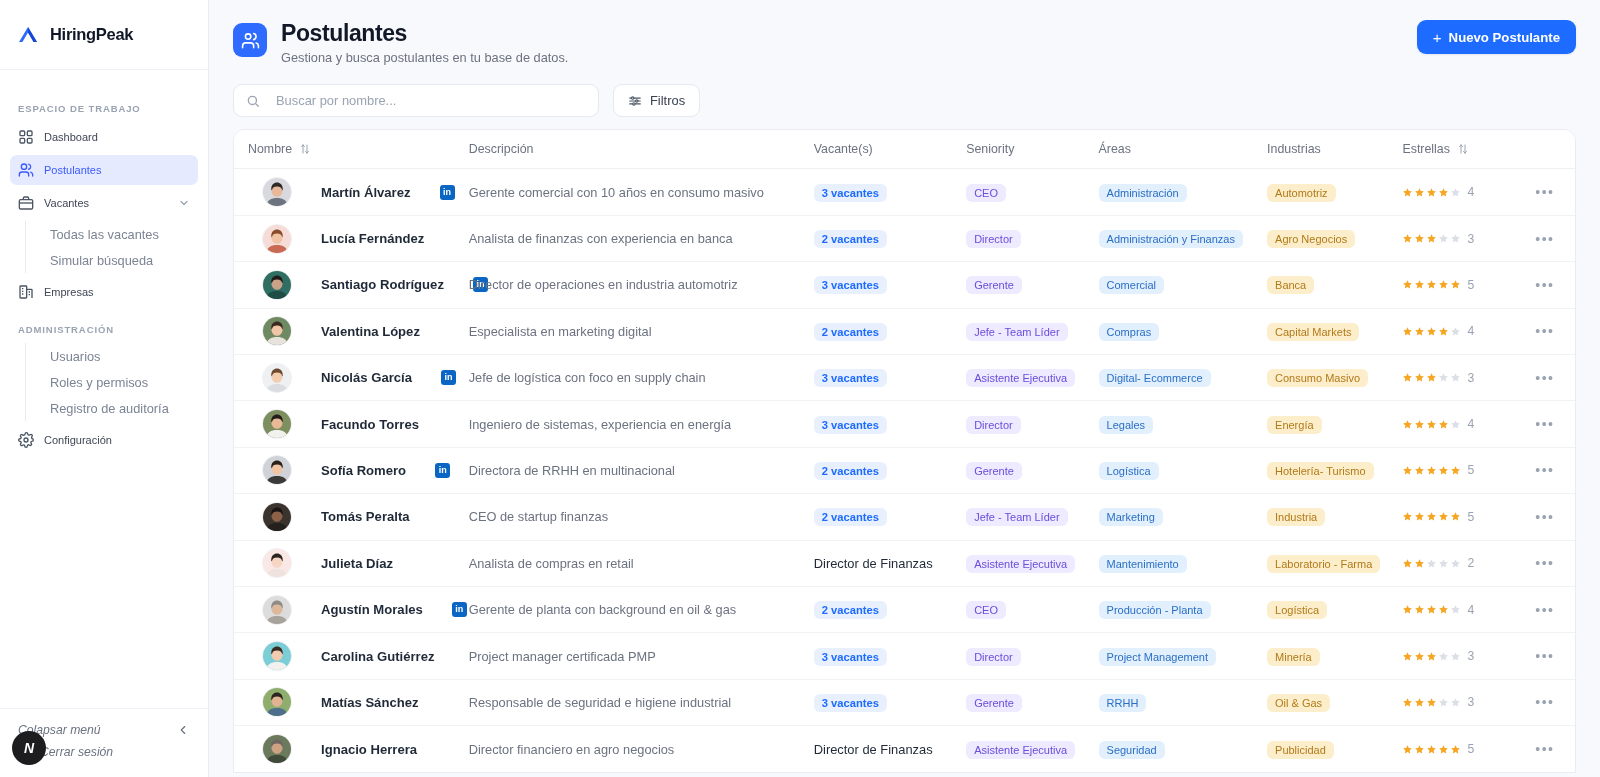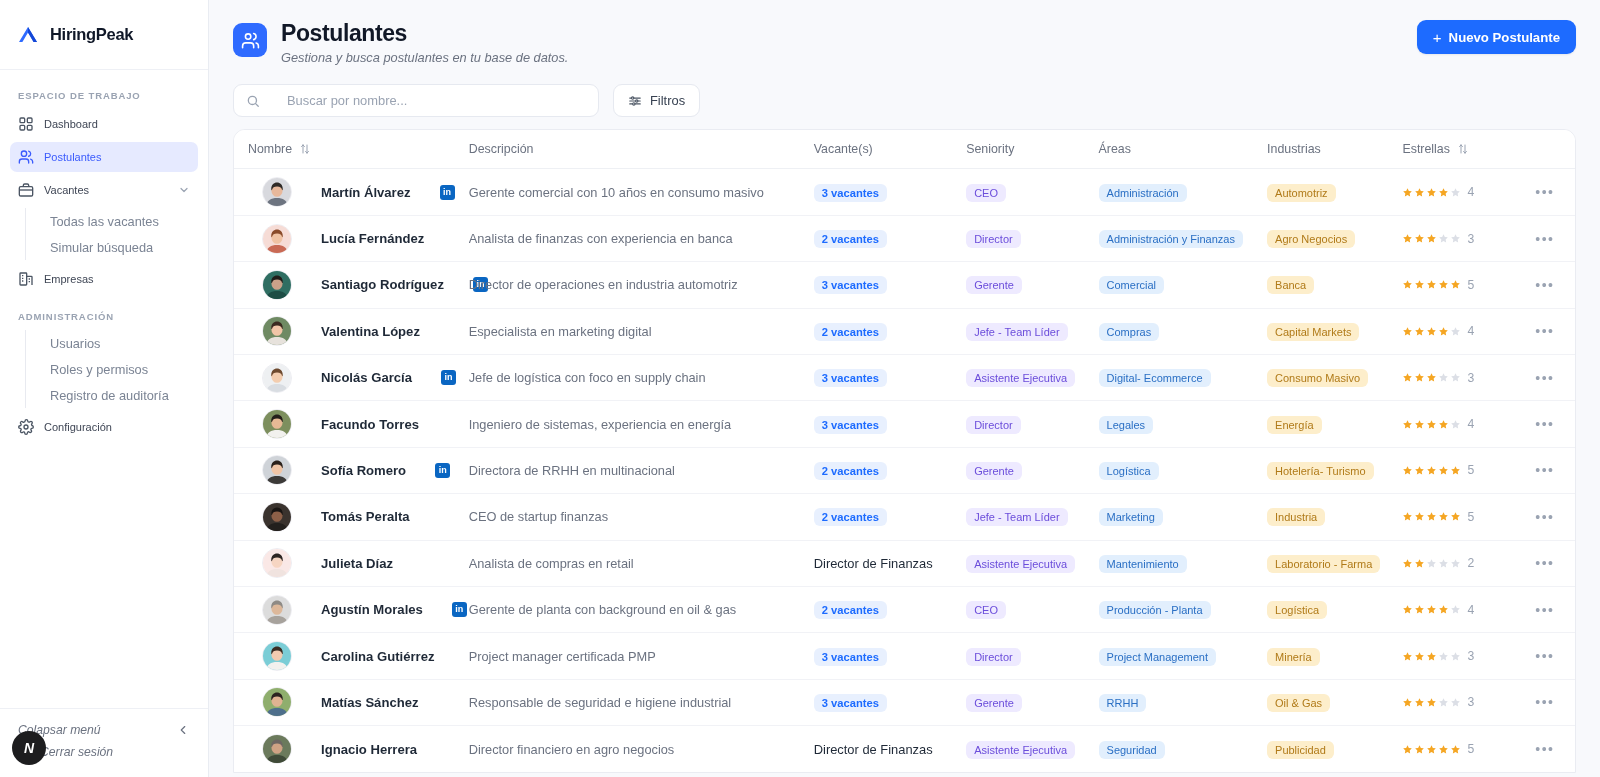--- a/index.html
+++ b/index.html
@@ -12,21 +12,21 @@
     -webkit-font-smoothing: antialiased;
   }
   #app { display: flex; width: 1600px; height: 777px; }
 
   
   .sidebar {
     width: 209px; height: 777px;
     background: #ffffff;
     border-right: 1px solid #e9ecf2;
     display: flex; flex-direction: column;
-    position: relative; flex: 0 0 209px;
+    position: relative; flex: 0 0 209px; gap: 13px;
   }
   .brand {
     height: 70px; display: flex; align-items: center;
     gap: 10px; padding: 0 16px;
     border-bottom: 1px solid #eef0f5;
   }
   .brand-mark { width: 24px; height: 24px; display:block; }
   .brand-name { font-size: 16.5px; font-weight: 700; letter-spacing: -0.3px; color: #101828; }
 
   .nav { padding: 14px 10px 0 10px; flex: 1 1 auto; overflow: hidden; }
@@ -78,36 +78,36 @@
     display: flex; align-items: flex-start; justify-content: space-between;
     padding: 20px 24px 0 24px;
   }
   .title-wrap { display: flex; gap: 14px; align-items: flex-start; }
   .page-icon {
     width: 34px; height: 34px; border-radius: 9px;
     background: #2f6bff; color: #fff;
     display: flex; align-items: center; justify-content: center; margin-top: 3px;
   }
   .page-title { font-size: 23px; font-weight: 700; letter-spacing: -0.4px; color: #111827; line-height: 1.15; }
-  .page-sub { font-size: 12.8px; color: #6b7280; margin-top: 4px; font-style: italic; }
+  .page-sub { font-size: 12.8px; color: #6b7280; margin-top: 4px; }
 
   .btn-primary {
     background: #1d6bff; color: #fff; border: none; border-radius: 9px;
     height: 34px; padding: 0 16px; font-size: 13.2px; font-weight: 600;
     display: flex; align-items: center; gap: 7px; cursor: pointer;
     font-family: "Liberation Sans", sans-serif;
     box-shadow: 0 1px 2px rgba(16,24,40,.08);
   }
   .btn-primary .plus { font-size: 15px; font-weight: 400; line-height: 1; }
 
   .toolbar { display: flex; align-items: center; gap: 14px; padding: 19px 24px 12px 24px; }
   .search-box {
     width: 366px; height: 33px; background: #fff;
     border: 1px solid #e6e9f0; border-radius: 9px;
-    display: flex; align-items: center; gap: 27px; padding: 0 12px;
+    display: flex; align-items: center; gap: 16px; padding: 0 12px;
   }
   .search-box .ico { width: 14px; height: 14px; color: #9aa3b2; flex:0 0 14px;}
   .search-box input {
     border: none; outline: none; flex: 1 1 auto; font-size: 12.9px;
     color: #374151; background: transparent;
     font-family: "Liberation Sans", sans-serif;
   }
   .search-box input::placeholder { color: #9aa3b2; }
   .btn-filters {
     height: 33px; background: #fff; border: 1px solid #e6e9f0; border-radius: 9px;

